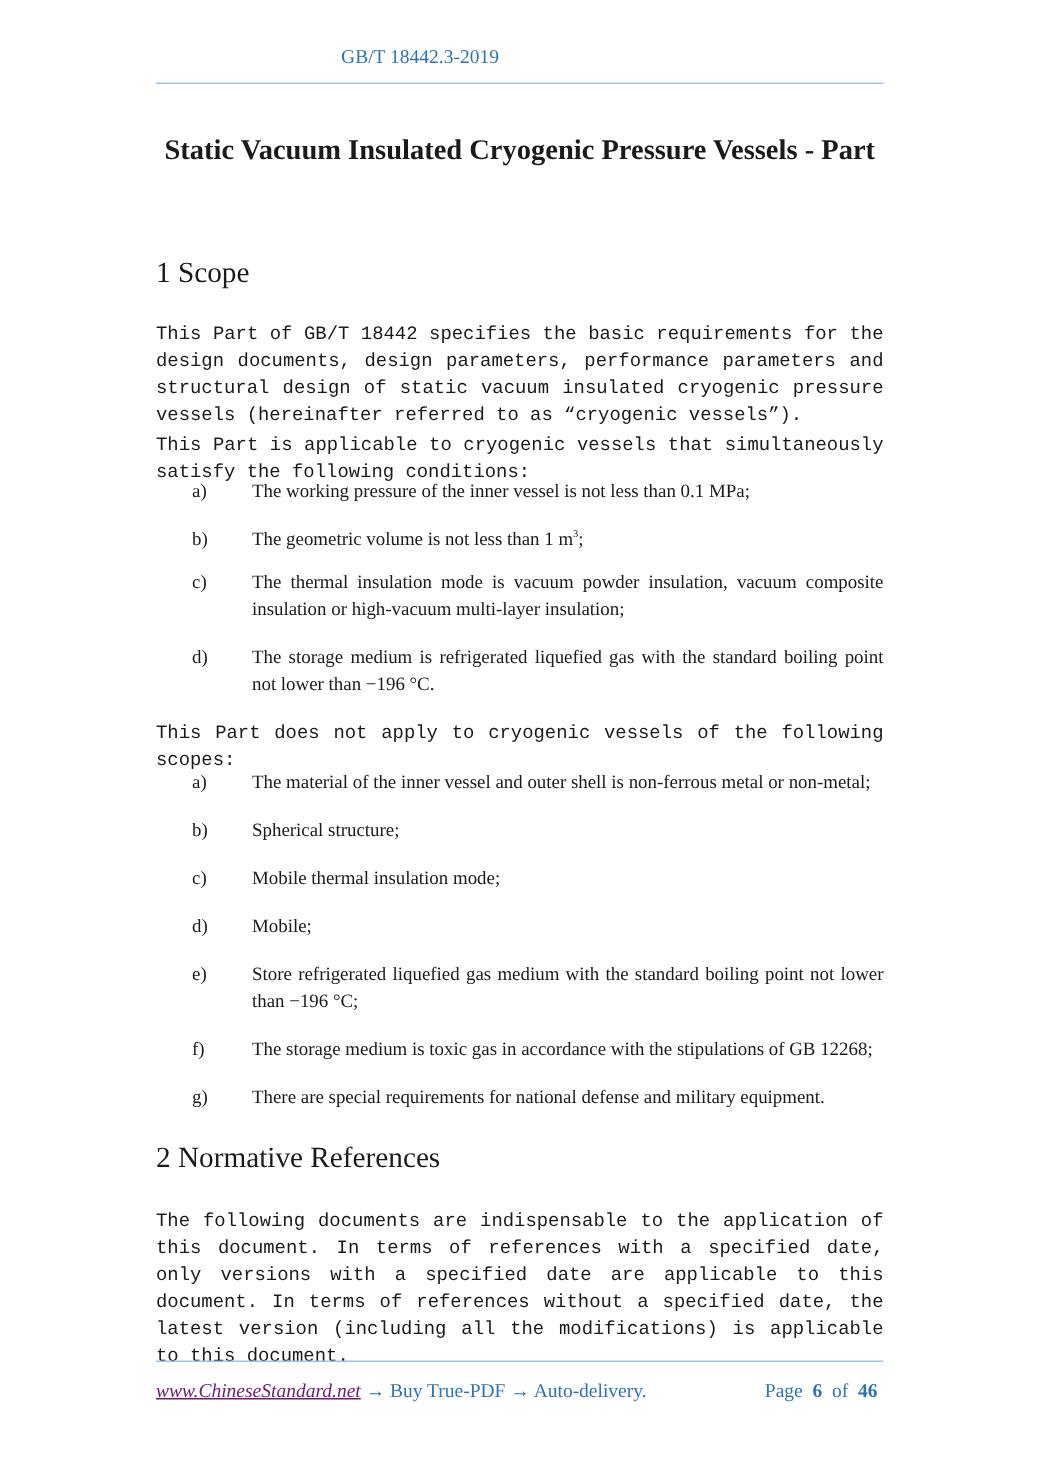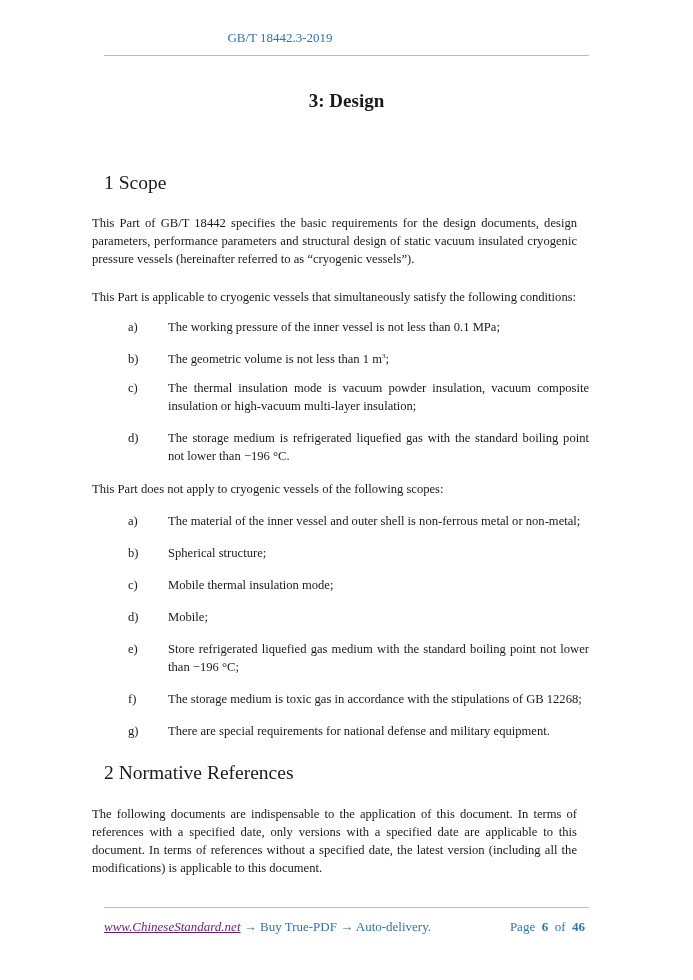--- a/index.html
+++ b/index.html
@@ -4,40 +4,40 @@
 <style>
   html, body { margin:0; padding:0; background:#ffffff; }
   body { width:693px; height:980px; position:relative; overflow:hidden;
          font-family:"Liberation Serif", "DejaVu Serif", serif; color:#1a1a1a; }
   .header { position:absolute; top:30px; left:0; width:560px; text-align:center;
             font-size:13px; color:#2e74b5; }
   .header-rule { position:absolute; top:55px; left:104px; width:485px; height:1px; background:#9dc3e6; }
   .title { position:absolute; left:104px; width:485px; text-align:center; font-weight:bold;
            font-size:19px; line-height:36px; top:83px; }
   .h1 { position:absolute; left:104px; font-weight:normal; font-size:19.5px; }
-  .para { position:absolute; left:92px; width:485px; font-size:12.6px; line-height:18px;
-          text-align:justify; }
+  .para { position:absolute; left:104px; width:485px; font-size:12.6px; line-height:18px;
+          text-align:justify;font-family:Liberation Mono, monospace; }
   .li { position:absolute; left:128px; width:461px; font-size:12.6px; line-height:18px; }
   .li .m { position:absolute; left:0; top:0; width:24px; }
   .li .t { display:block; margin-left:40px; text-align:justify; }
   sup { font-size:7px; vertical-align:5px; line-height:0; }
   .footer-rule { position:absolute; top:907px; left:104px; width:485px; height:1px; background:#9dc3e6; }
   .footer { position:absolute; top:919px; left:104px; width:485px; font-size:13px; color:#2e74b5; }
   .footer a { color:#701a75; text-decoration:underline;font-style:italic; }
   .footer .right { position:absolute; right:4px; top:0; }
   .footer b { font-weight:bold; }
 </style>
 </head>
 <body>
 
 <div class="header">GB/T 18442.3-2019</div>
 <div class="header-rule"></div>
 
 <div class="title">
-  <div>3: Design</div>
+  <div>Static Vacuum Insulated Cryogenic Pressure Vessels - Part</div>
 </div>
 
 <div class="h1" style="top:172px;">1 Scope</div>
 
 <div class="para" style="top:214px;">This Part of GB/T 18442 specifies the basic requirements for the design documents, design parameters, performance parameters and structural design of static vacuum insulated cryogenic pressure vessels (hereinafter referred to as “cryogenic vessels”).</div>
 <div class="para" style="top:288px;">This Part is applicable to cryogenic vessels that simultaneously satisfy the following conditions:</div>
 
 <div class="li" style="top:318px;">
   <span class="m">a)</span>
   <span class="t">The working pressure of the inner vessel is not less than 0.1 MPa;</span>

